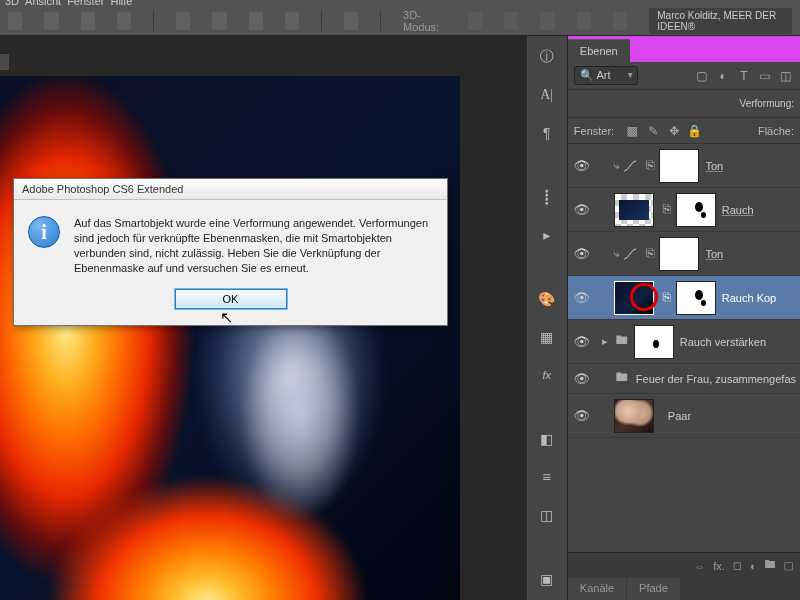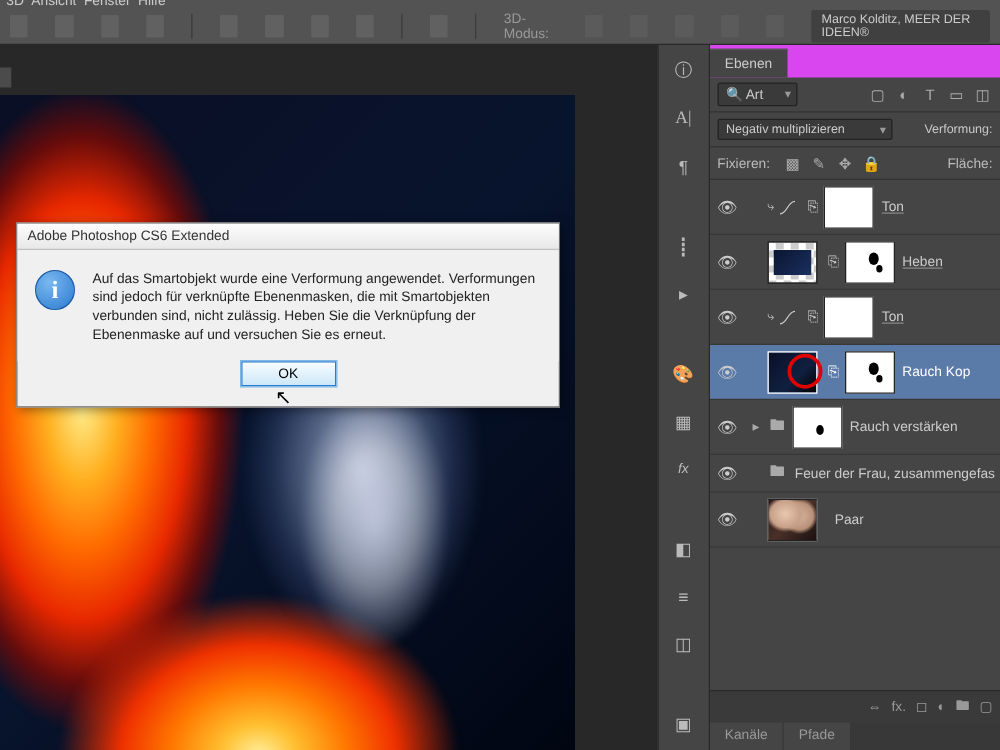--- a/index.html
+++ b/index.html
@@ -52,21 +52,21 @@
 .panel-foot{height:26px;background:#3a3a3a;border-top:1px solid #282828;display:flex;align-items:center;justify-content:flex-end;padding:0 6px;gap:8px;color:#999;font-size:11px}
 .foot-tabs{height:22px;background:#383838;display:flex}
 .foot-tab{padding:4px 12px;color:#999;background:#454545;font-size:11px;margin-right:1px}
 
 .dialog{position:absolute;left:13px;top:178px;width:435px;background:#f0f0f0;border:1px solid #707070;box-shadow:2px 2px 8px rgba(0,0,0,0.4)}
 .dlg-title{background:linear-gradient(#fdfdfd,#e8e8e8);padding:4px 8px;font-size:11px;color:#333;border-bottom:1px solid #c0c0c0}
 .dlg-body{padding:16px 14px 14px;display:flex;gap:14px;background:#f0f0f0}
 .dlg-icon{width:32px;height:32px;border-radius:50%;background:radial-gradient(circle at 35% 30%,#7ab8f0,#2a7ad0);display:flex;align-items:center;justify-content:center;color:#fff;font-size:20px;font-weight:bold;font-family:Georgia,serif;flex-shrink:0;border:1px solid #1a5aa8}
 .dlg-text{color:#222;font-size:11px;line-height:1.35}
 .dlg-btns{display:flex;justify-content:center;padding:0 14px 16px}
-.dlg-btn{width:76px;padding:3px 0;background:linear-gradient(#f8fcff,#cde8f8);border:1px solid #2a7ad0;outline:1px solid #7ab8e8;color:#000;font-size:11px;cursor:pointer}
+.dlg-btn{width:112px;padding:3px 0;background:linear-gradient(#f8fcff,#cde8f8);border:1px solid #2a7ad0;outline:1px solid #7ab8e8;color:#000;font-size:11px;cursor:pointer}
 .cursor{position:absolute;left:220px;top:308px;font-size:16px;color:#000;pointer-events:none;text-shadow:1px 1px 0 #fff}
 .couple{position:absolute;inset:0;background:radial-gradient(ellipse 20px 18px at 35% 35%,#e8c8b0 0%,#c8a088 60%,transparent 80%),radial-gradient(ellipse 18px 18px at 65% 40%,#d8b8a0 0%,#b89078 60%,transparent 80%),linear-gradient(135deg,#2a1818,#4a3028 50%,#1a1010)}
 </style>
 </head>
 <body>
 
 <div class="menubar">
   <span>3D</span>
   <span>Ansicht</span>
   <span>Fenster</span>
@@ -135,25 +135,24 @@
       <div class="dropdown" style="width:64px"><span style="margin-right:2px">🔍</span><span>Art</span></div>
       <div class="icon-row">
         <div class="pi">▢</div>
         <div class="pi">◐</div>
         <div class="pi">T</div>
         <div class="pi">▭</div>
         <div class="pi">◫</div>
       </div>
     </div>
     <div class="panel-ctrl">
-      <div class="dropdown" style="width:140px">Negativ multiplizieren</div>
       <span style="margin-left:auto;font-size:10px">Verformung:</span>
     </div>
     <div class="panel-row2">
-      <span>Fixieren:</span>
+      <span>Fenster:</span>
       <div class="lock-icons">
         <div class="pi">▩</div>
         <div class="pi">✎</div>
         <div class="pi">✥</div>
         <div class="pi">🔒</div>
       </div>
       <span style="margin-left:auto">Fläche:</span>
     </div>
 
     <div class="layers">
@@ -172,21 +171,21 @@
         <div class="vis">👁</div>
         <div class="indent"></div>
         <div class="thumb checker">
             <div style="position:absolute;inset:6px 4px;background:linear-gradient(135deg,#0a1530,#1a3060)"></div>
           </div>
         <div class="link">⎘</div>
         <div class="mask">
             <div class="blot" style="top:8px;left:18px"></div>
             <div class="blot" style="top:18px;left:24px;width:5px;height:6px"></div>
           </div>
-        <span class="lname">Heben</span>
+        <span class="lname">Rauch</span>
       </div>
       <div class="layer">
         <div class="vis">👁</div>
         <div class="indent"></div>
         <span class="clip">⤷</span>
         <svg class="adj-ic">
             <path d="M1 11 Q4 11 7 6 T13 1" stroke="#ccc" fill="none"></path>
           </svg>
         <div class="link">⎘</div>
         <div class="mask"></div>

